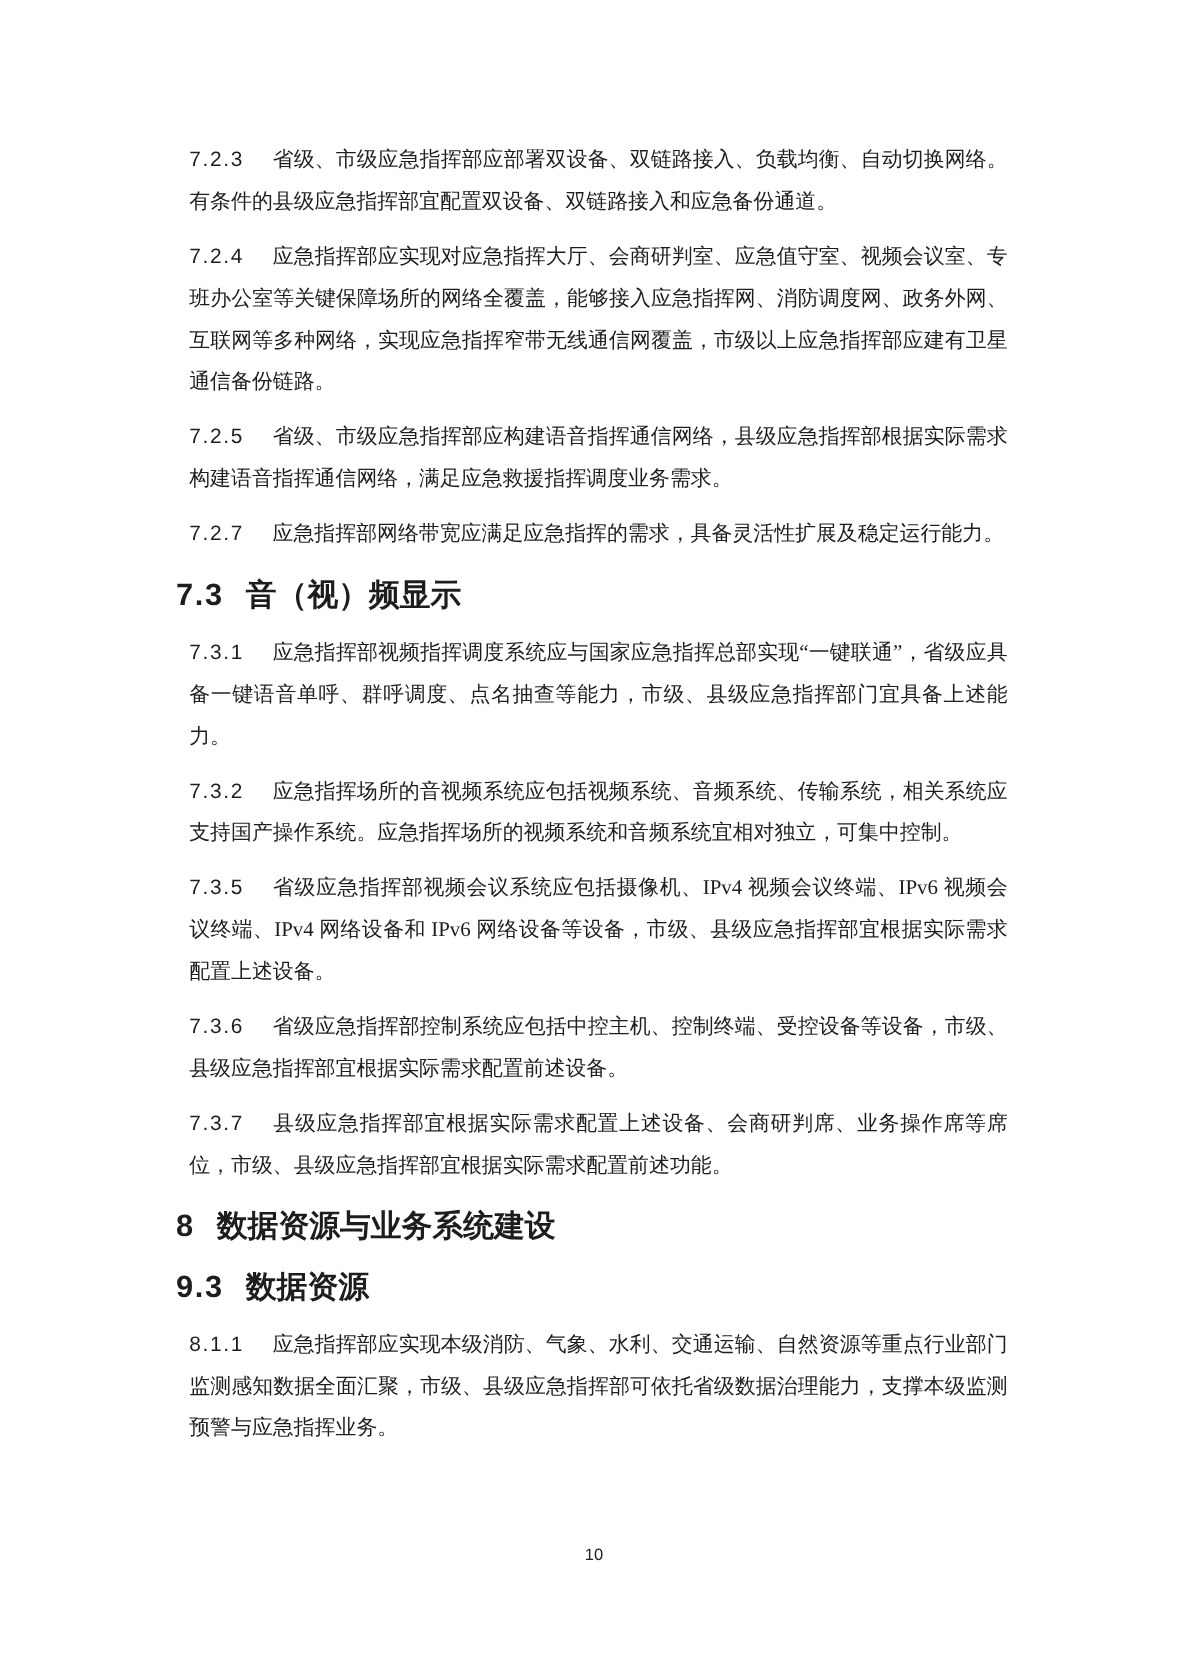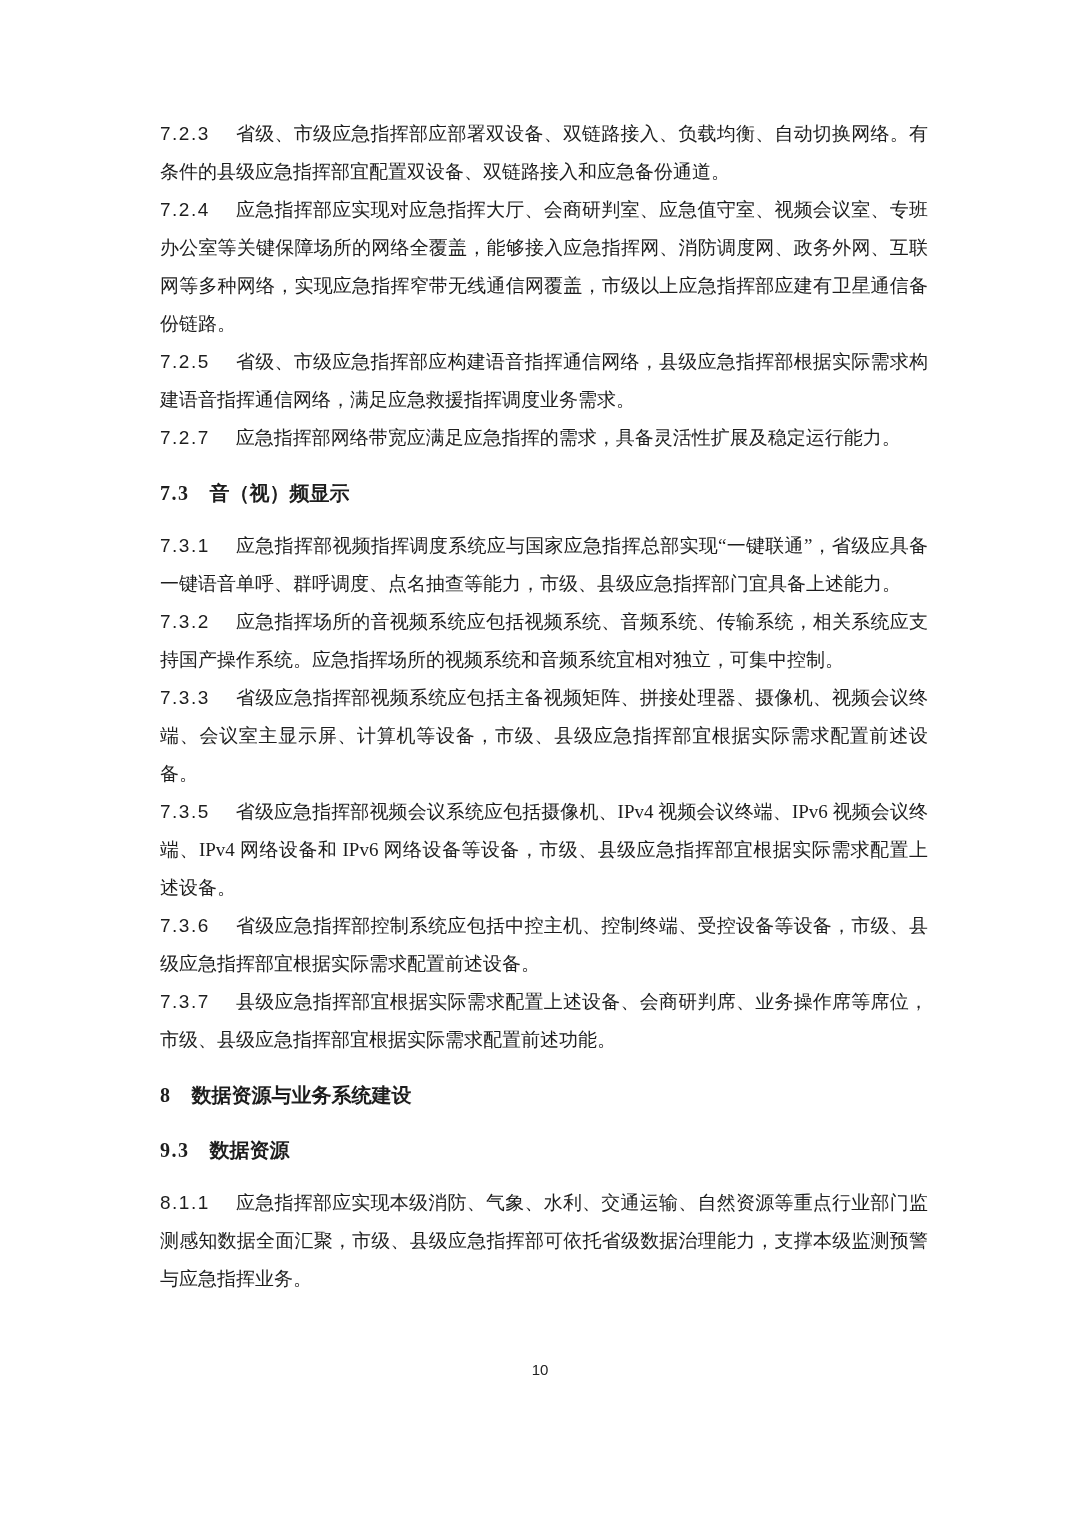--- a/index.html
+++ b/index.html
@@ -14,63 +14,62 @@
   .sheet {
     position:absolute;
     left:160px; top:115px;
     width:768px;
   }
   .clause {
     font-size:19px;
     line-height:38px;
     text-align:justify;
     text-justify:inter-ideograph;
-    margin:0;
+    margin:12px;
   }
   .clause .num {
     font-family:"Liberation Sans", sans-serif;
     letter-spacing:1.5px;
     padding-right:26px;
     white-space:nowrap;
   }
   .heading1, .heading2 {
-    font-family:Liberation Serif, serif;
+    font-family:Liberation Sans, sans-serif;
     font-weight:bold;
-    font-size:20px;
+    font-size:28px;
     line-height:38px;
     margin:17px 0 15px 0;
     text-align:left;
   }
   .heading1 .num, .heading2 .num {
     letter-spacing:1.5px;
     padding-right:20px;
     white-space:nowrap;
   }
   .footer {
     position:absolute;
-    left:0; top:1361px;
+    left:0; top:1405px;
     width:1080px;
     text-align:center;
     font-family:"Liberation Sans", sans-serif;
     font-size:15px;
     color:#222222;
   }
 </style>
 </head>
 <body>
 
 <div class="sheet">
     <div class="clause"><span class="num">7.2.3</span><span class="txt">省级、市级应急指挥部应部署双设备、双链路接入、负载均衡、自动切换网络。有条件的县级应急指挥部宜配置双设备、双链路接入和应急备份通道。</span></div>
     <div class="clause"><span class="num">7.2.4</span><span class="txt">应急指挥部应实现对应急指挥大厅、会商研判室、应急值守室、视频会议室、专班办公室等关键保障场所的网络全覆盖，能够接入应急指挥网、消防调度网、政务外网、互联网等多种网络，实现应急指挥窄带无线通信网覆盖，市级以上应急指挥部应建有卫星通信备份链路。</span></div>
     <div class="clause"><span class="num">7.2.5</span><span class="txt">省级、市级应急指挥部应构建语音指挥通信网络，县级应急指挥部根据实际需求构建语音指挥通信网络，满足应急救援指挥调度业务需求。</span></div>
     <div class="clause"><span class="num">7.2.7</span><span class="txt">应急指挥部网络带宽应满足应急指挥的需求，具备灵活性扩展及稳定运行能力。</span></div>
     <div class="heading2"><span class="num">7.3</span><span class="txt">音（视）频显示</span></div>
     <div class="clause"><span class="num">7.3.1</span><span class="txt">应急指挥部视频指挥调度系统应与国家应急指挥总部实现“一键联通”，省级应具备一键语音单呼、群呼调度、点名抽查等能力，市级、县级应急指挥部门宜具备上述能力。</span></div>
     <div class="clause"><span class="num">7.3.2</span><span class="txt">应急指挥场所的音视频系统应包括视频系统、音频系统、传输系统，相关系统应支持国产操作系统。应急指挥场所的视频系统和音频系统宜相对独立，可集中控制。</span></div>
-    <div class="clause"><span class="num">7.3.3</span><span class="txt">省级应急指挥部视频系统应包括主备视频矩阵、拼接处理器、摄像机、视频会议终端、会议室主显示屏、计算机等设备，市级、县级应急指挥部宜根据实际需求配置前述设备。</span></div>
     <div class="clause"><span class="num">7.3.5</span><span class="txt">省级应急指挥部视频会议系统应包括摄像机、IPv4 视频会议终端、IPv6 视频会议终端、IPv4 网络设备和 IPv6 网络设备等设备，市级、县级应急指挥部宜根据实际需求配置上述设备。</span></div>
     <div class="clause"><span class="num">7.3.6</span><span class="txt">省级应急指挥部控制系统应包括中控主机、控制终端、受控设备等设备，市级、县级应急指挥部宜根据实际需求配置前述设备。</span></div>
     <div class="clause"><span class="num">7.3.7</span><span class="txt">县级应急指挥部宜根据实际需求配置上述设备、会商研判席、业务操作席等席位，市级、县级应急指挥部宜根据实际需求配置前述功能。</span></div>
     <div class="heading1"><span class="num">8</span><span class="txt">数据资源与业务系统建设</span></div>
     <div class="heading2"><span class="num">9.3</span><span class="txt">数据资源</span></div>
     <div class="clause"><span class="num">8.1.1</span><span class="txt">应急指挥部应实现本级消防、气象、水利、交通运输、自然资源等重点行业部门监测感知数据全面汇聚，市级、县级应急指挥部可依托省级数据治理能力，支撑本级监测预警与应急指挥业务。</span></div>
   </div>
 
 <div class="footer">
   <span>10</span>

